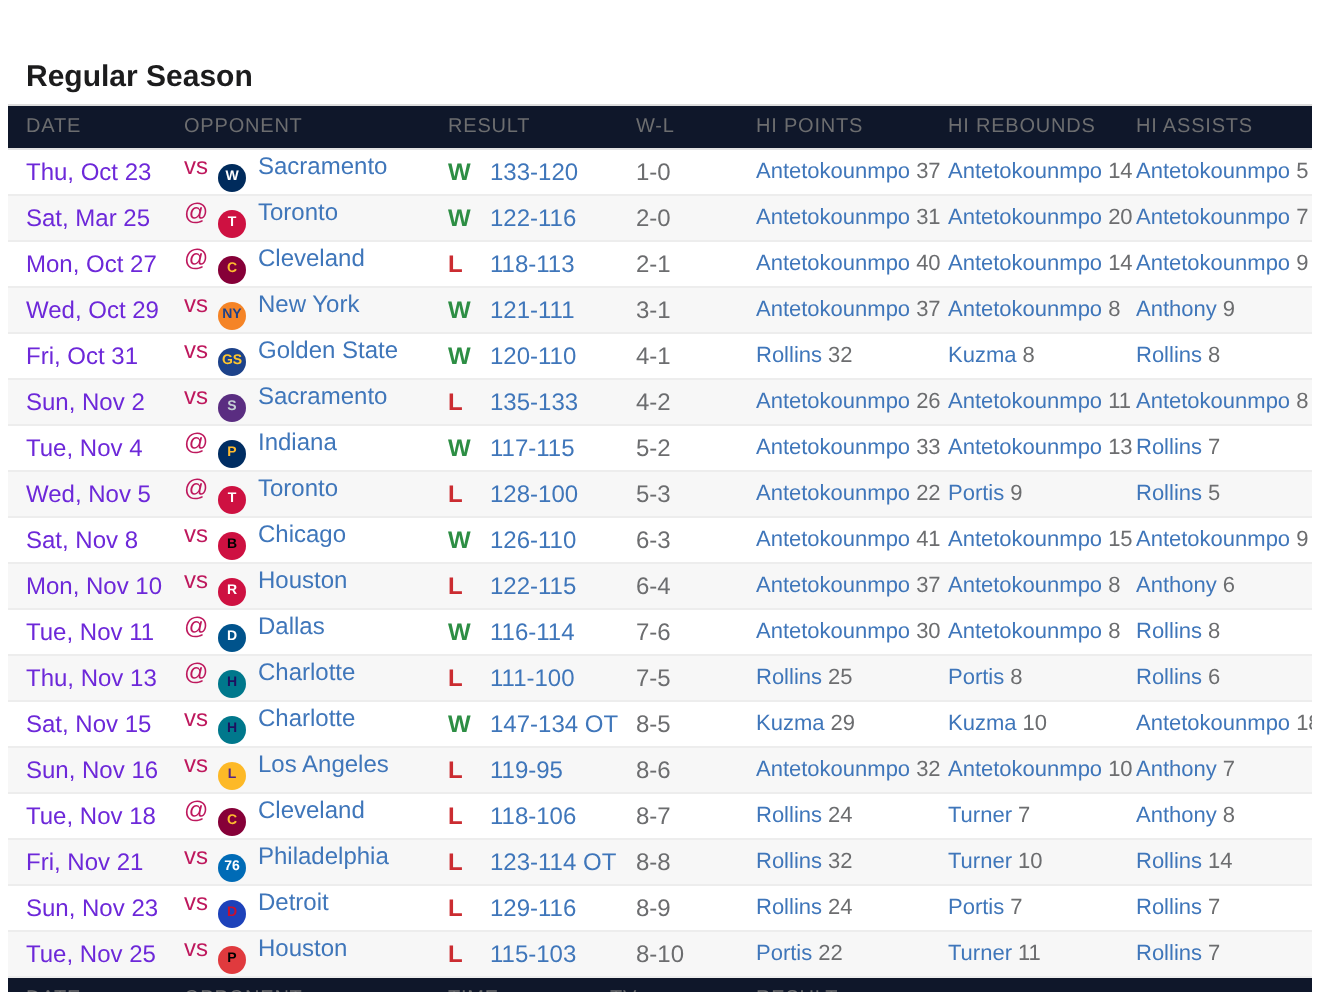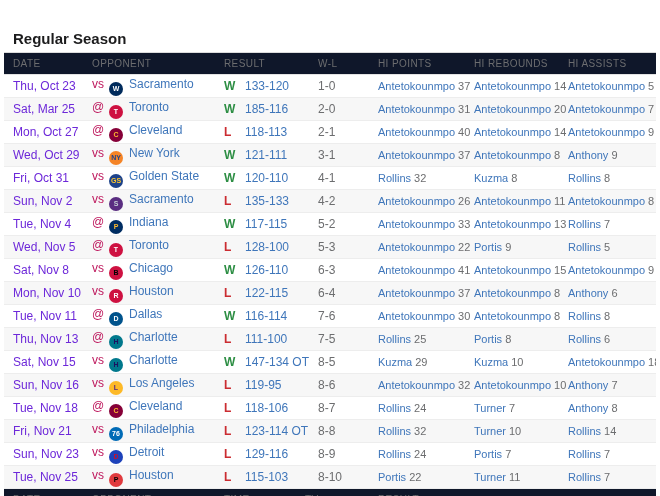--- a/index.html
+++ b/index.html
@@ -83,21 +83,21 @@
           <td class="c-opp"><span class="prefix">vs</span><span class="logo" style="background: rgb(0, 43, 92); color: rgb(255, 255, 255);">W</span><a class="team-link">Sacramento</a></td>
           <td class="c-res"><span class="res-letter w">W</span><a class="score-link">133-120</a></td>
           <td class="record">1-0</td>
           <td class="c-stat"><a>Antetokounmpo</a><span class="stat-num">37</span></td>
           <td class="c-stat"><a>Antetokounmpo</a><span class="stat-num">14</span></td>
           <td class="c-stat"><a>Antetokounmpo</a><span class="stat-num">5</span></td>
         </tr>
         <tr>
           <td class="c-date">Sat, Mar 25</td>
           <td class="c-opp"><span class="prefix">@</span><span class="logo" style="background: rgb(206, 17, 65); color: rgb(255, 255, 255);">T</span><a class="team-link">Toronto</a></td>
-          <td class="c-res"><span class="res-letter w">W</span><a class="score-link">185-116</a></td>
+          <td class="c-res"><span class="res-letter w">W</span><a class="score-link">122-116</a></td>
           <td class="record">2-0</td>
           <td class="c-stat"><a>Antetokounmpo</a><span class="stat-num">31</span></td>
           <td class="c-stat"><a>Antetokounmpo</a><span class="stat-num">20</span></td>
           <td class="c-stat"><a>Antetokounmpo</a><span class="stat-num">7</span></td>
         </tr>
         <tr>
           <td class="c-date">Mon, Oct 27</td>
           <td class="c-opp"><span class="prefix">@</span><span class="logo" style="background: rgb(134, 0, 56); color: rgb(253, 187, 48);">C</span><a class="team-link">Cleveland</a></td>
           <td class="c-res"><span class="res-letter l">L</span><a class="score-link">118-113</a></td>
           <td class="record">2-1</td>

